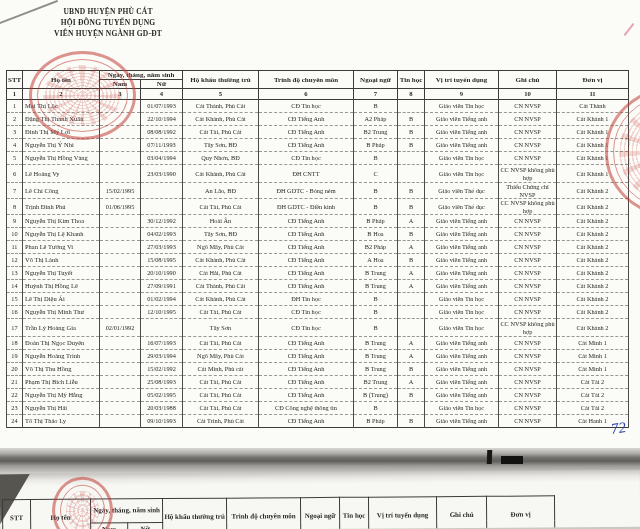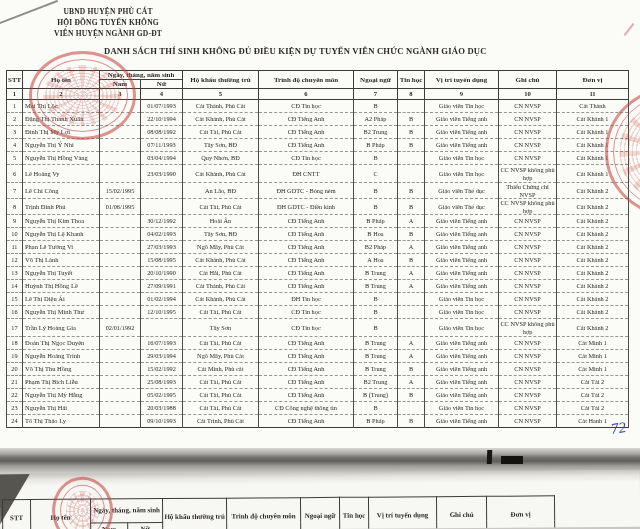--- a/index.html
+++ b/index.html
@@ -58,25 +58,24 @@
 </head>
 <body>
 
 <div class="screen">
 
   <div class="page1">
     <div class="crease"></div>
 
     <div class="org-header">
       <div>UBND HUYỆN PHÙ CÁT</div>
-      <div>HỘI ĐỒNG TUYỂN KHÔNG</div>
+      <div>HỘI ĐỒNG TUYỂN DỤNG</div>
       <div>VIÊN HUYỆN NGÀNH GD-ĐT</div>
     </div>
 
-    <div class="doc-title">DANH SÁCH THÍ SINH KHÔNG ĐỦ ĐIỀU KIỆN DỰ TUYỂN VIÊN CHỨC NGÀNH GIÁO DỤC</div>
 
     <table class="doc" id="table1">
         <colgroup>
           <col style="width: 16px;">
           <col style="width: 77px;">
           <col style="width: 41px;">
           <col style="width: 42px;">
           <col style="width: 76px;">
           <col style="width: 95px;">
           <col style="width: 44px;">

